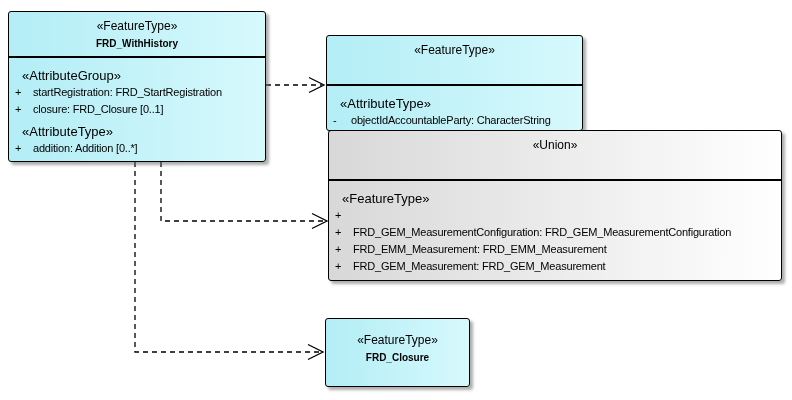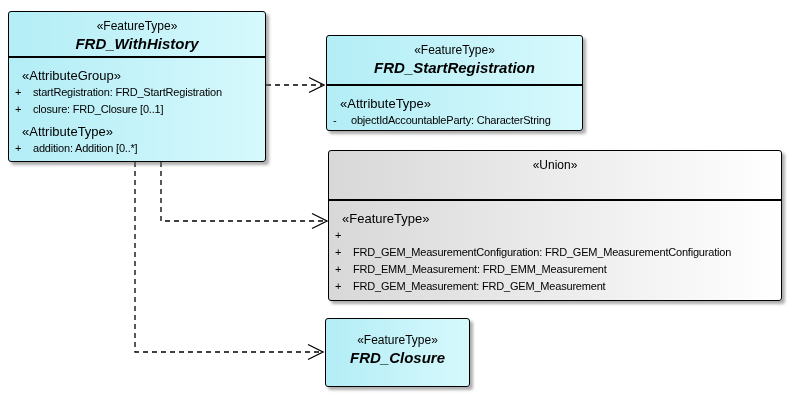--- a/index.html
+++ b/index.html
@@ -11,21 +11,21 @@
   body{font-family:"Liberation Sans", sans-serif; background:#fff;}
   #canvas{position:relative; width:792px; height:400px; background:var(--canvas-bg); overflow:hidden;}
 
   .uml-box{position:absolute; border:1.4px solid var(--line-color); border-radius:3px;
            box-shadow:3px 3px 3px rgba(105,105,105,0.55); color:#000;}
   .fill-cyan{background:linear-gradient(to right, var(--cyan-start), var(--cyan-end));}
   .fill-union{background:linear-gradient(to right, var(--union-start), var(--union-end));}
 
   .box-header{text-align:center; padding-top:5px;}
   .stereo-line{font-size:12px; height:18px; line-height:18px; white-space:nowrap;}
-  .name-line{font-size:15px; font-weight:bold; height:18px; line-height:18px; white-space:nowrap;font-style:italic;}
+  .name-line{font-size:10px; font-weight:bold; height:18px; line-height:18px; white-space:nowrap;}
   .name-underline{text-decoration:underline;}
   .divider{border-top:2px solid var(--line-color);}
 
   .box-body{padding-top:4px;}
   .stereo-row{margin-top:5px; padding-left:13px; font-size:13px; height:17px; line-height:17px; white-space:nowrap;}
   .attr-row{display:flex; height:17px; line-height:17px; font-size:11px; letter-spacing:-0.2px;}
   .vis{flex:none; width:24px; padding-left:6px;}
   .attr-text{white-space:nowrap;}
 
   #connector-layer{position:absolute; left:0; top:0; width:792px; height:400px; pointer-events:none;}
@@ -72,33 +72,32 @@
       <div class="attr-row">
         <span class="vis">+</span>
         <span class="attr-text">addition: Addition [0..*]</span>
       </div>
     </div>
   </div>
 
   <div class="uml-box fill-cyan" style="left:326px; top:35px; width:257px; height:96px;">
     <div class="box-header" style="height:48px;">
       <div class="stereo-line">«FeatureType»</div>
-      <div class="name-line">FRD_StartRegistration</div>
     </div>
     <div class="divider"></div>
     <div class="box-body">
       <div class="stereo-row">«AttributeType»</div>
       <div class="attr-row">
         <span class="vis">-</span>
         <span class="attr-text">objectIdAccountableParty: CharacterString</span>
       </div>
     </div>
   </div>
 
-  <div class="uml-box fill-union" style="left:328px; top:150px; width:454px; height:151px;">
+  <div class="uml-box fill-union" style="left:328px; top:130px; width:454px; height:151px;">
     <div class="box-header" style="height:48px;">
       <div class="stereo-line">«Union»</div>
     </div>
     <div class="divider"></div>
     <div class="box-body">
       <div class="stereo-row">«FeatureType»</div>
       <div class="attr-row">
         <span class="vis">+</span>
       </div>
       <div class="attr-row">

